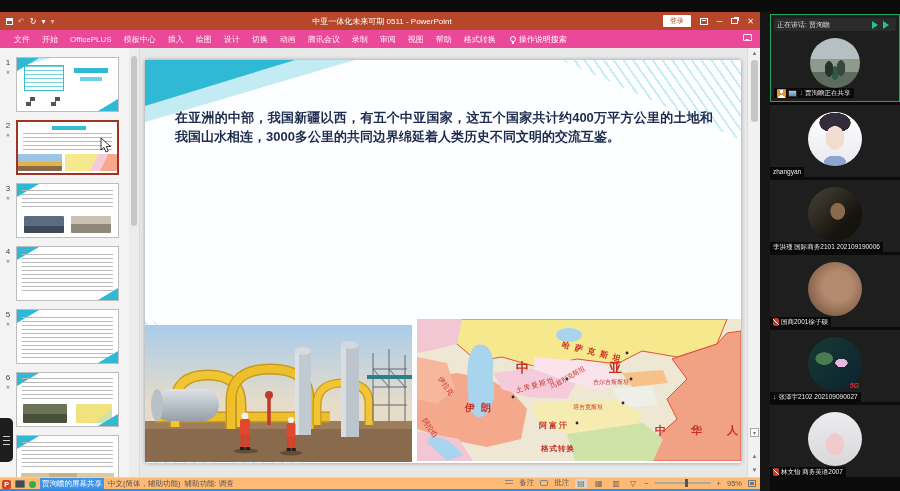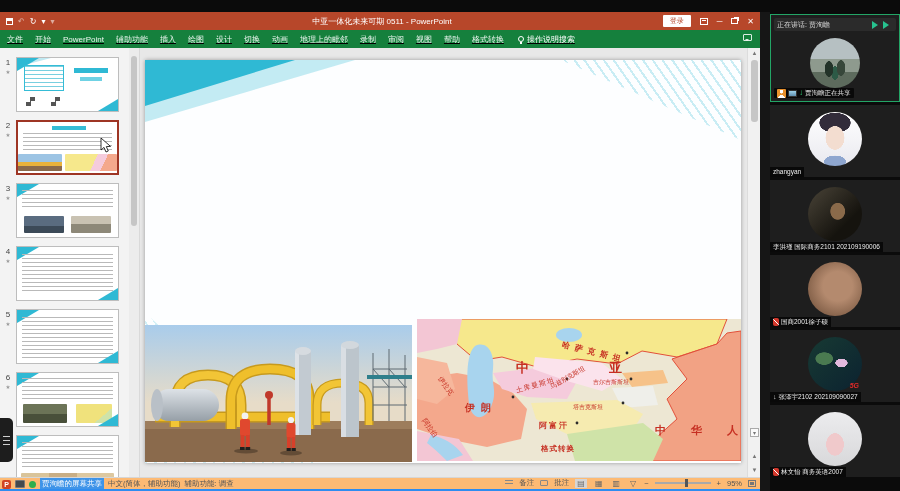--- a/index.html
+++ b/index.html
@@ -26,21 +26,21 @@
   .qat .dim { opacity:.55; }
   .doctitle { position:absolute; left:4px; right:0; text-align:center; color:#fff; font-size:8px; pointer-events:none; }
   .tbright { position:absolute; right:0; top:0; height:18px; display:flex; align-items:center; gap:9px; padding-right:6px; }
   .loginbtn { background:#fff; color:#B7472A; font-size:7px; padding:1px 7px; border-radius:1px; }
   .ic-ribopt { width:8px; height:7px; border:1px solid #fff; position:relative; }
   .ic-ribopt:after { content:""; position:absolute; left:1px; top:1px; width:4px; height:1px; background:#fff; }
   .wc { color:#fff; font-size:8px; }
   .ic-restore { width:7px; height:6px; border:1px solid #fff; box-shadow:2px -2px 0 -1px #fff; }
 
   
-  .tabs { height:18px; background:#15803d; display:flex; align-items:center; gap:0; padding-left:1px; position:relative;text-decoration:underline; }
+  .tabs { height:18px; background:#ec4899; display:flex; align-items:center; gap:0; padding-left:8px; position:relative; }
   .rtab { color:#ffffffeb; font-size:8px; padding:0 6px; white-space:nowrap; }
   .tellme { display:flex; align-items:center; gap:3px; margin-left:8px; color:#fff; font-size:8px; }
   .ic-bulb { width:6px; height:6px; border:1px solid #fff; border-radius:50%; position:relative; }
   .ic-bulb:after { content:""; position:absolute; left:1.5px; top:5px; width:1.5px; height:2px; background:#fff; }
   .ic-comment { position:absolute; right:8px; top:4px; width:9px; height:7px; border:1px solid #ffffffd9; border-radius:1px; }
   .ic-comment:after { content:""; position:absolute; left:1px; bottom:-3px; border:2px solid transparent; border-top-color:#ffffffd9; }
 
   
   .workspace { display:flex; height:429px; }
   .thumbs { position:relative; width:140px; background:#f3f3f3; border-right:1px solid #d9d9d9; overflow:hidden; padding:9px 0 0 0; }
@@ -181,28 +181,28 @@
           <span class="ic-ribopt"></span>
           <span class="wc">─</span>
           <span class="ic-restore"></span>
           <span class="wc">✕</span>
         </div>
       </div>
 
       <div class="tabs">
         <span class="rtab">文件</span>
         <span class="rtab">开始</span>
-        <span class="rtab">PowerPoint</span>
-        <span class="rtab">辅助功能</span>
+        <span class="rtab">OfficePLUS</span>
+        <span class="rtab">模板中心</span>
         <span class="rtab">插入</span>
         <span class="rtab">绘图</span>
         <span class="rtab">设计</span>
         <span class="rtab">切换</span>
         <span class="rtab">动画</span>
-        <span class="rtab">地理上的毗邻</span>
+        <span class="rtab">腾讯会议</span>
         <span class="rtab">录制</span>
         <span class="rtab">审阅</span>
         <span class="rtab">视图</span>
         <span class="rtab">帮助</span>
         <span class="rtab">格式转换</span>
         <span class="tellme">
           <span class="ic-bulb"></span>
           <span>操作说明搜索</span>
         </span>
         <span class="ic-comment"></span>
@@ -302,20 +302,21 @@
             </div>
         </div>
 
         <div class="canvas">
           <div class="slide">
             <div class="deco-bl"></div>
             <div class="deco-tr"></div>
             <div class="deco-tl2"></div>
             <div class="deco-tl"></div>
             <div class="sbody">
+              <p>在亚洲的中部，我国新疆以西，有五个中亚国家，这五个国家共计约400万平方公里的土地和我国山水相连，3000多公里的共同边界绵延着人类历史不同文明的交流互鉴。</p>
             </div>
 
             <svg class="photo" viewBox="0 0 267 137">
               <defs>
                 <linearGradient id="sky" x1="0" y1="0" x2="0" y2="1">
                   <stop offset="0" stop-color="#a9cceb"></stop>
                     <stop offset=".75" stop-color="#e7dcc8"></stop>
                 </linearGradient>
                 <linearGradient id="steel" x1="0" y1="0" x2="0" y2="1">
                   <stop offset="0" stop-color="#dde2e7"></stop>

